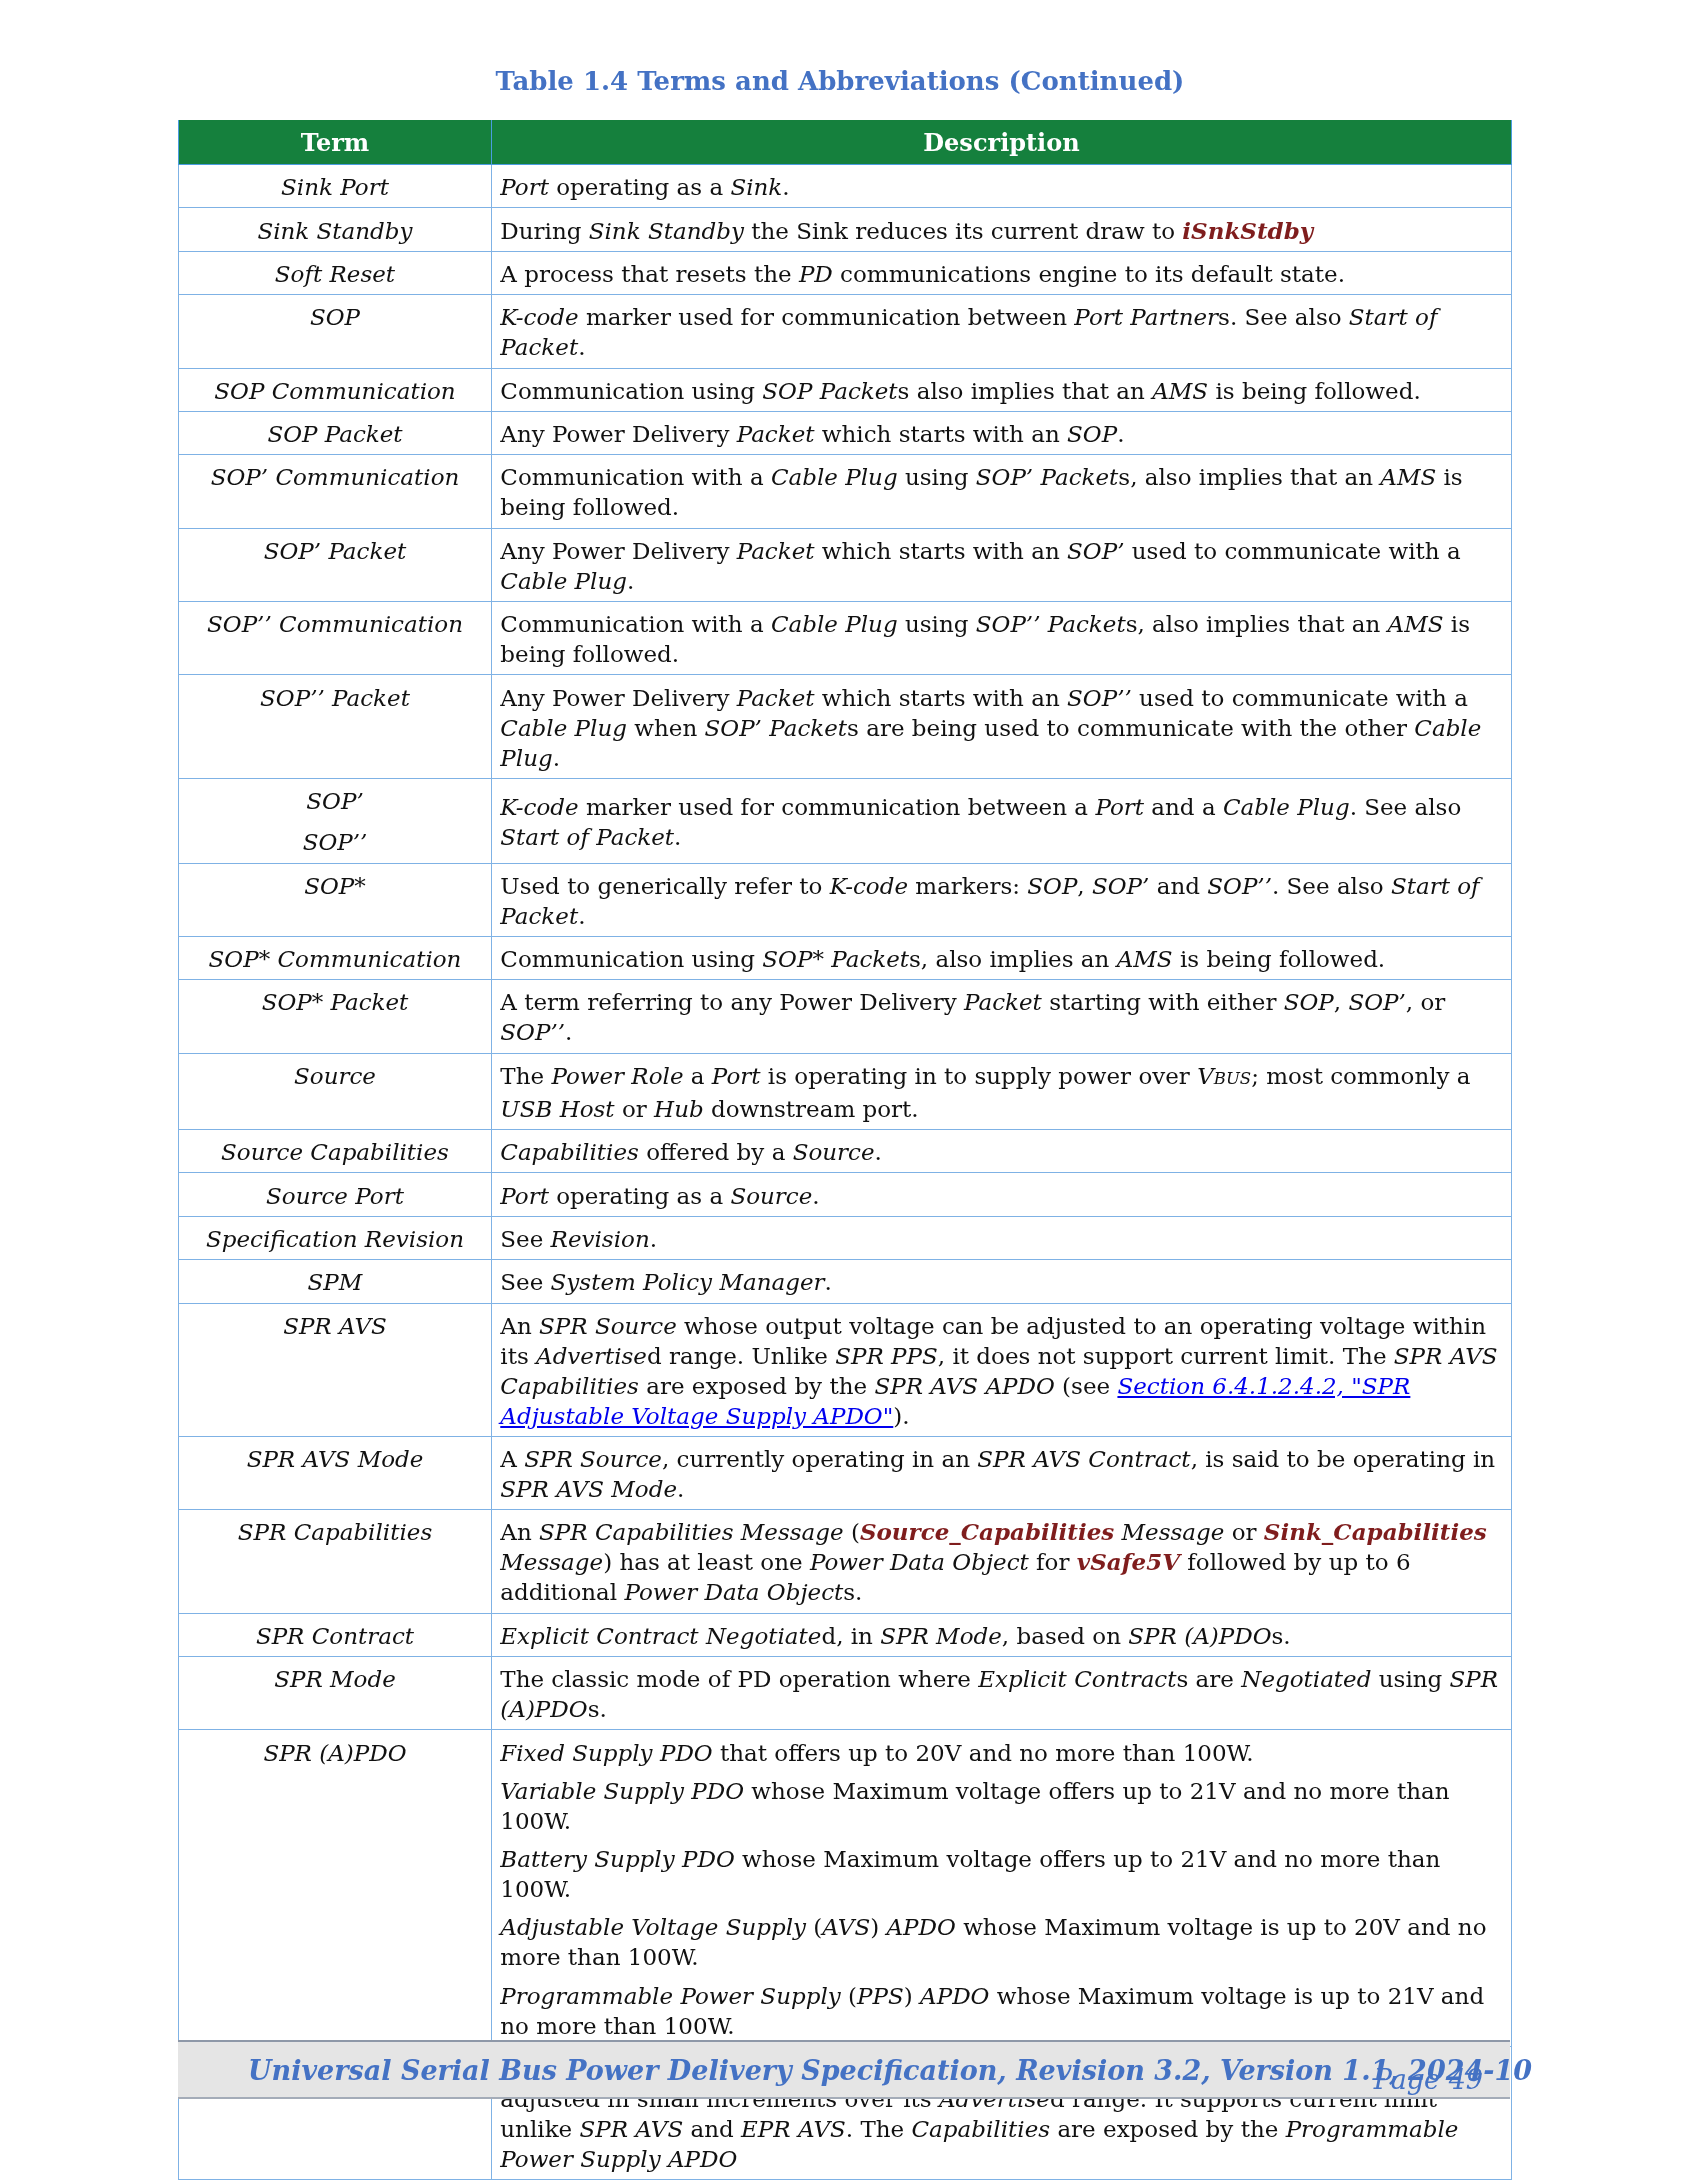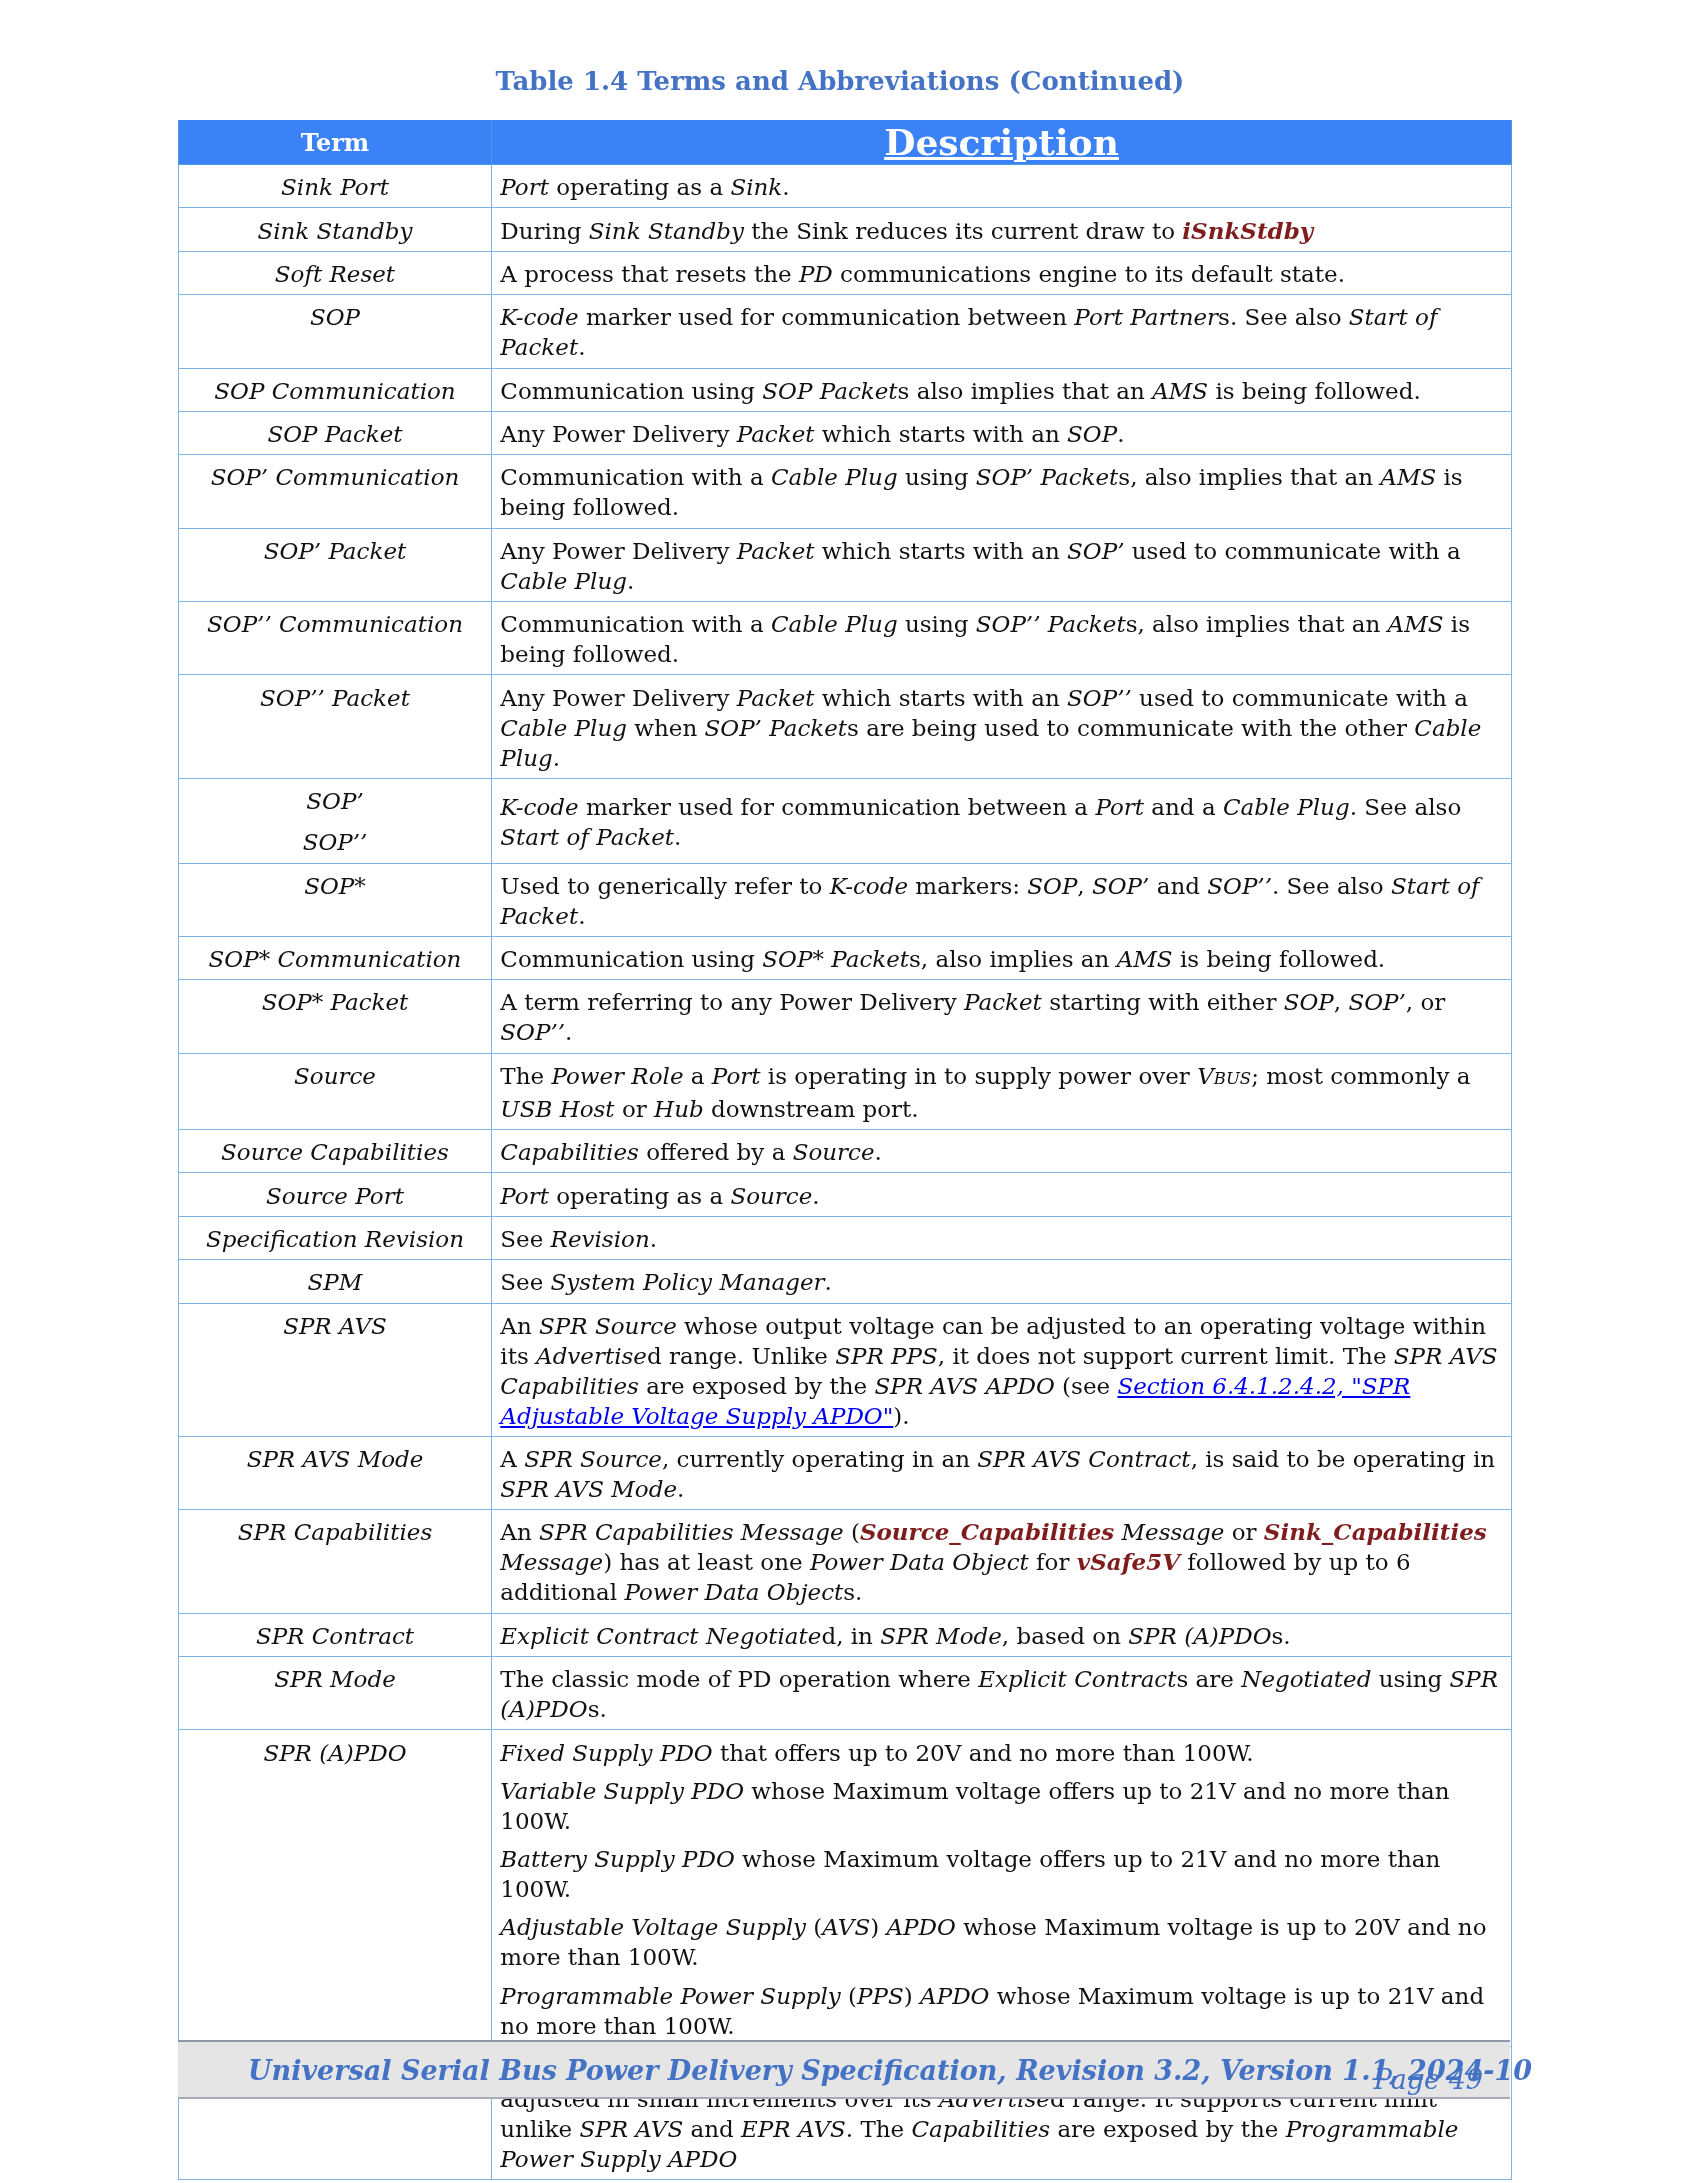--- a/index.html
+++ b/index.html
@@ -4,24 +4,24 @@
 <style>
   html, body { margin: 0; padding: 0; background: #ffffff; }
   body { width: 1687px; height: 2183px; position: relative; overflow: hidden;
          font-family: "DejaVu Serif", "Liberation Serif", serif; color: #111; }
   .caption { position: absolute; left: 0; width: 1680px; top: 66px; text-align: center;
              color: #4472c4; font-weight: bold; font-size: 26px; letter-spacing: 0px; }
   table.terms { position: absolute; left: 178px; top: 120px; width: 1332px;
                 border-collapse: collapse; table-layout: fixed; }
   table.terms col.c-term { width: 313px; }
   table.terms col.c-desc { width: 1020px; }
-  table.terms th { background: #3b82f6; color: #ffffff; font-weight: bold; height: 44px;
+  table.terms th { background: #15803d; color: #ffffff; font-weight: bold; height: 44px;
                    border: 1.6px solid #4b9ce0; border-top: none; text-align: center; vertical-align: middle; padding: 0; }
   th.th-term { font-size: 24px; }
-  th.th-desc { font-size: 36px; text-decoration: underline; }
+  th.th-desc { font-size: 24px; }
   table.terms td { border: 1.6px solid #7fb2e5; vertical-align: top; padding: 7.2px 8.3px 5.2px 8.3px;
                    font-size: 23px; line-height: 30px; }
   td.term { text-align: center; font-style: italic; }
   td.desc { text-align: left; }
   td.desc.mid { vertical-align: middle; }
   .it { font-style: italic; }
   .bold-purple { font-style: italic; font-weight: bold; color: #7f1d1d; }
   .link { font-style: italic; color: #0000ee; text-decoration: underline; }
   .big { font-size: 26px; }
   .sub { font-size: 16.5px; font-style: italic; }

